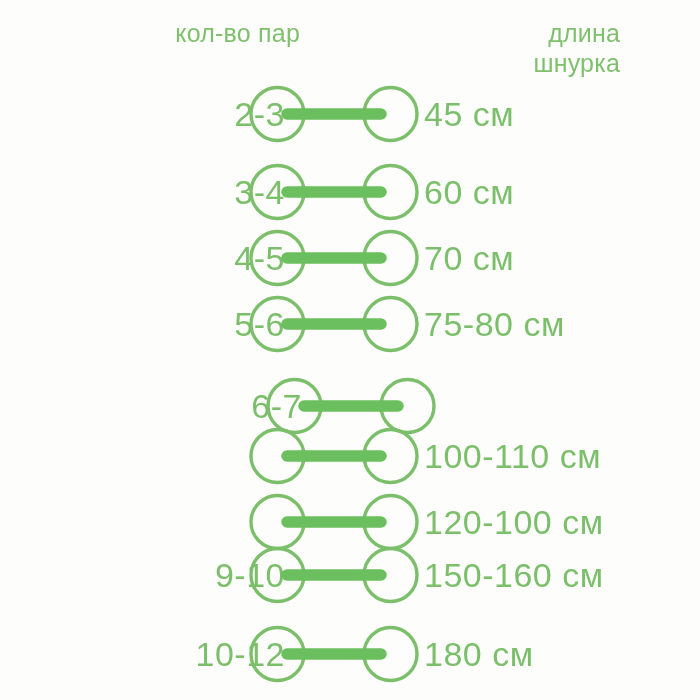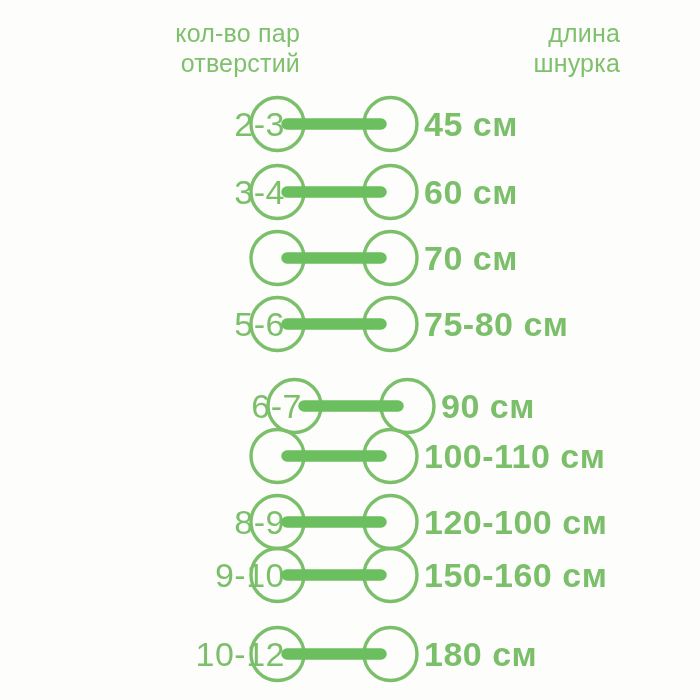--- a/index.html
+++ b/index.html
@@ -86,21 +86,21 @@
   }
 
   .col-length {
     position: absolute;
     left: 424px;
     width: 180px;
     text-align: left;
     color: #7cbf6b;
     font-size: 34px;
     line-height: 40px;
-    font-weight: 700;
+    font-weight: 400;
     letter-spacing: 0.5px;
     white-space: nowrap;
   }
 
   .lace-svg {
     display: block;
     width: 172px;
     height: 66px;
   }
   .lace-ring {
@@ -116,30 +116,29 @@
   }
 </style>
 </head>
 <body>
 
 <div id="chart">
 
   <div class="header-row">
     <div class="header-cell header-pairs">
       <span class="hl">кол-во пар</span>
-      <span class="hl">отверстий</span>
     </div>
     <div class="header-cell header-length">
       <span class="hl">длина</span>
       <span class="hl">шнурка</span>
     </div>
   </div>
 
   <div id="rows-container">
-      <div class="row" style="top: 91px;">
+      <div class="row" style="top: 81px;">
         <div class="col-pairs">2-3</div>
         <div class="col-icon">
           <svg class="lace-svg" viewBox="0 0 172 66" xmlns="http://www.w3.org/2000/svg">
             <circle class="lace-ring" cx="29.5" cy="33" r="26.5"></circle>
             <circle class="lace-ring" cx="142.5" cy="33" r="26.5"></circle>
             <line class="lace-bar" x1="39" y1="33" x2="133" y2="33"></line>
           </svg>
         </div>
         <div class="col-length">45 см</div>
       </div>
@@ -148,20 +147,21 @@
         <div class="col-icon">
           <svg class="lace-svg" viewBox="0 0 172 66" xmlns="http://www.w3.org/2000/svg">
             <circle class="lace-ring" cx="29.5" cy="33" r="26.5"></circle>
             <circle class="lace-ring" cx="142.5" cy="33" r="26.5"></circle>
             <line class="lace-bar" x1="39" y1="33" x2="133" y2="33"></line>
           </svg>
         </div>
         <div class="col-length">60 см</div>
       </div>
       <div class="row" style="top: 225px;">
+        <div class="col-pairs">4-5</div>
         <div class="col-icon">
           <svg class="lace-svg" viewBox="0 0 172 66" xmlns="http://www.w3.org/2000/svg">
             <circle class="lace-ring" cx="29.5" cy="33" r="26.5"></circle>
             <circle class="lace-ring" cx="142.5" cy="33" r="26.5"></circle>
             <line class="lace-bar" x1="39" y1="33" x2="133" y2="33"></line>
           </svg>
         </div>
         <div class="col-length">70 см</div>
       </div>
       <div class="row" style="top: 291px; padding-left: 40px;">
@@ -177,34 +177,32 @@
       </div>
       <div class="row" style="top: 373px; margin-left: 17px;">
         <div class="col-pairs">6-7</div>
         <div class="col-icon">
           <svg class="lace-svg" viewBox="0 0 172 66" xmlns="http://www.w3.org/2000/svg">
             <circle class="lace-ring" cx="29.5" cy="33" r="26.5"></circle>
             <circle class="lace-ring" cx="142.5" cy="33" r="26.5"></circle>
             <line class="lace-bar" x1="39" y1="33" x2="133" y2="33"></line>
           </svg>
         </div>
-        <div class="col-length">90 см</div>
       </div>
       <div class="row" style="top: 423px;">
         <div class="col-icon">
           <svg class="lace-svg" viewBox="0 0 172 66" xmlns="http://www.w3.org/2000/svg">
             <circle class="lace-ring" cx="29.5" cy="33" r="26.5"></circle>
             <circle class="lace-ring" cx="142.5" cy="33" r="26.5"></circle>
             <line class="lace-bar" x1="39" y1="33" x2="133" y2="33"></line>
           </svg>
         </div>
         <div class="col-length">100-110 см</div>
       </div>
       <div class="row" style="top: 489px;">
-        <div class="col-pairs">8-9</div>
         <div class="col-icon">
           <svg class="lace-svg" viewBox="0 0 172 66" xmlns="http://www.w3.org/2000/svg">
             <circle class="lace-ring" cx="29.5" cy="33" r="26.5"></circle>
             <circle class="lace-ring" cx="142.5" cy="33" r="26.5"></circle>
             <line class="lace-bar" x1="39" y1="33" x2="133" y2="33"></line>
           </svg>
         </div>
         <div class="col-length">120-100 см</div>
       </div>
       <div class="row" style="top: 542px; padding-left: 40px;">

